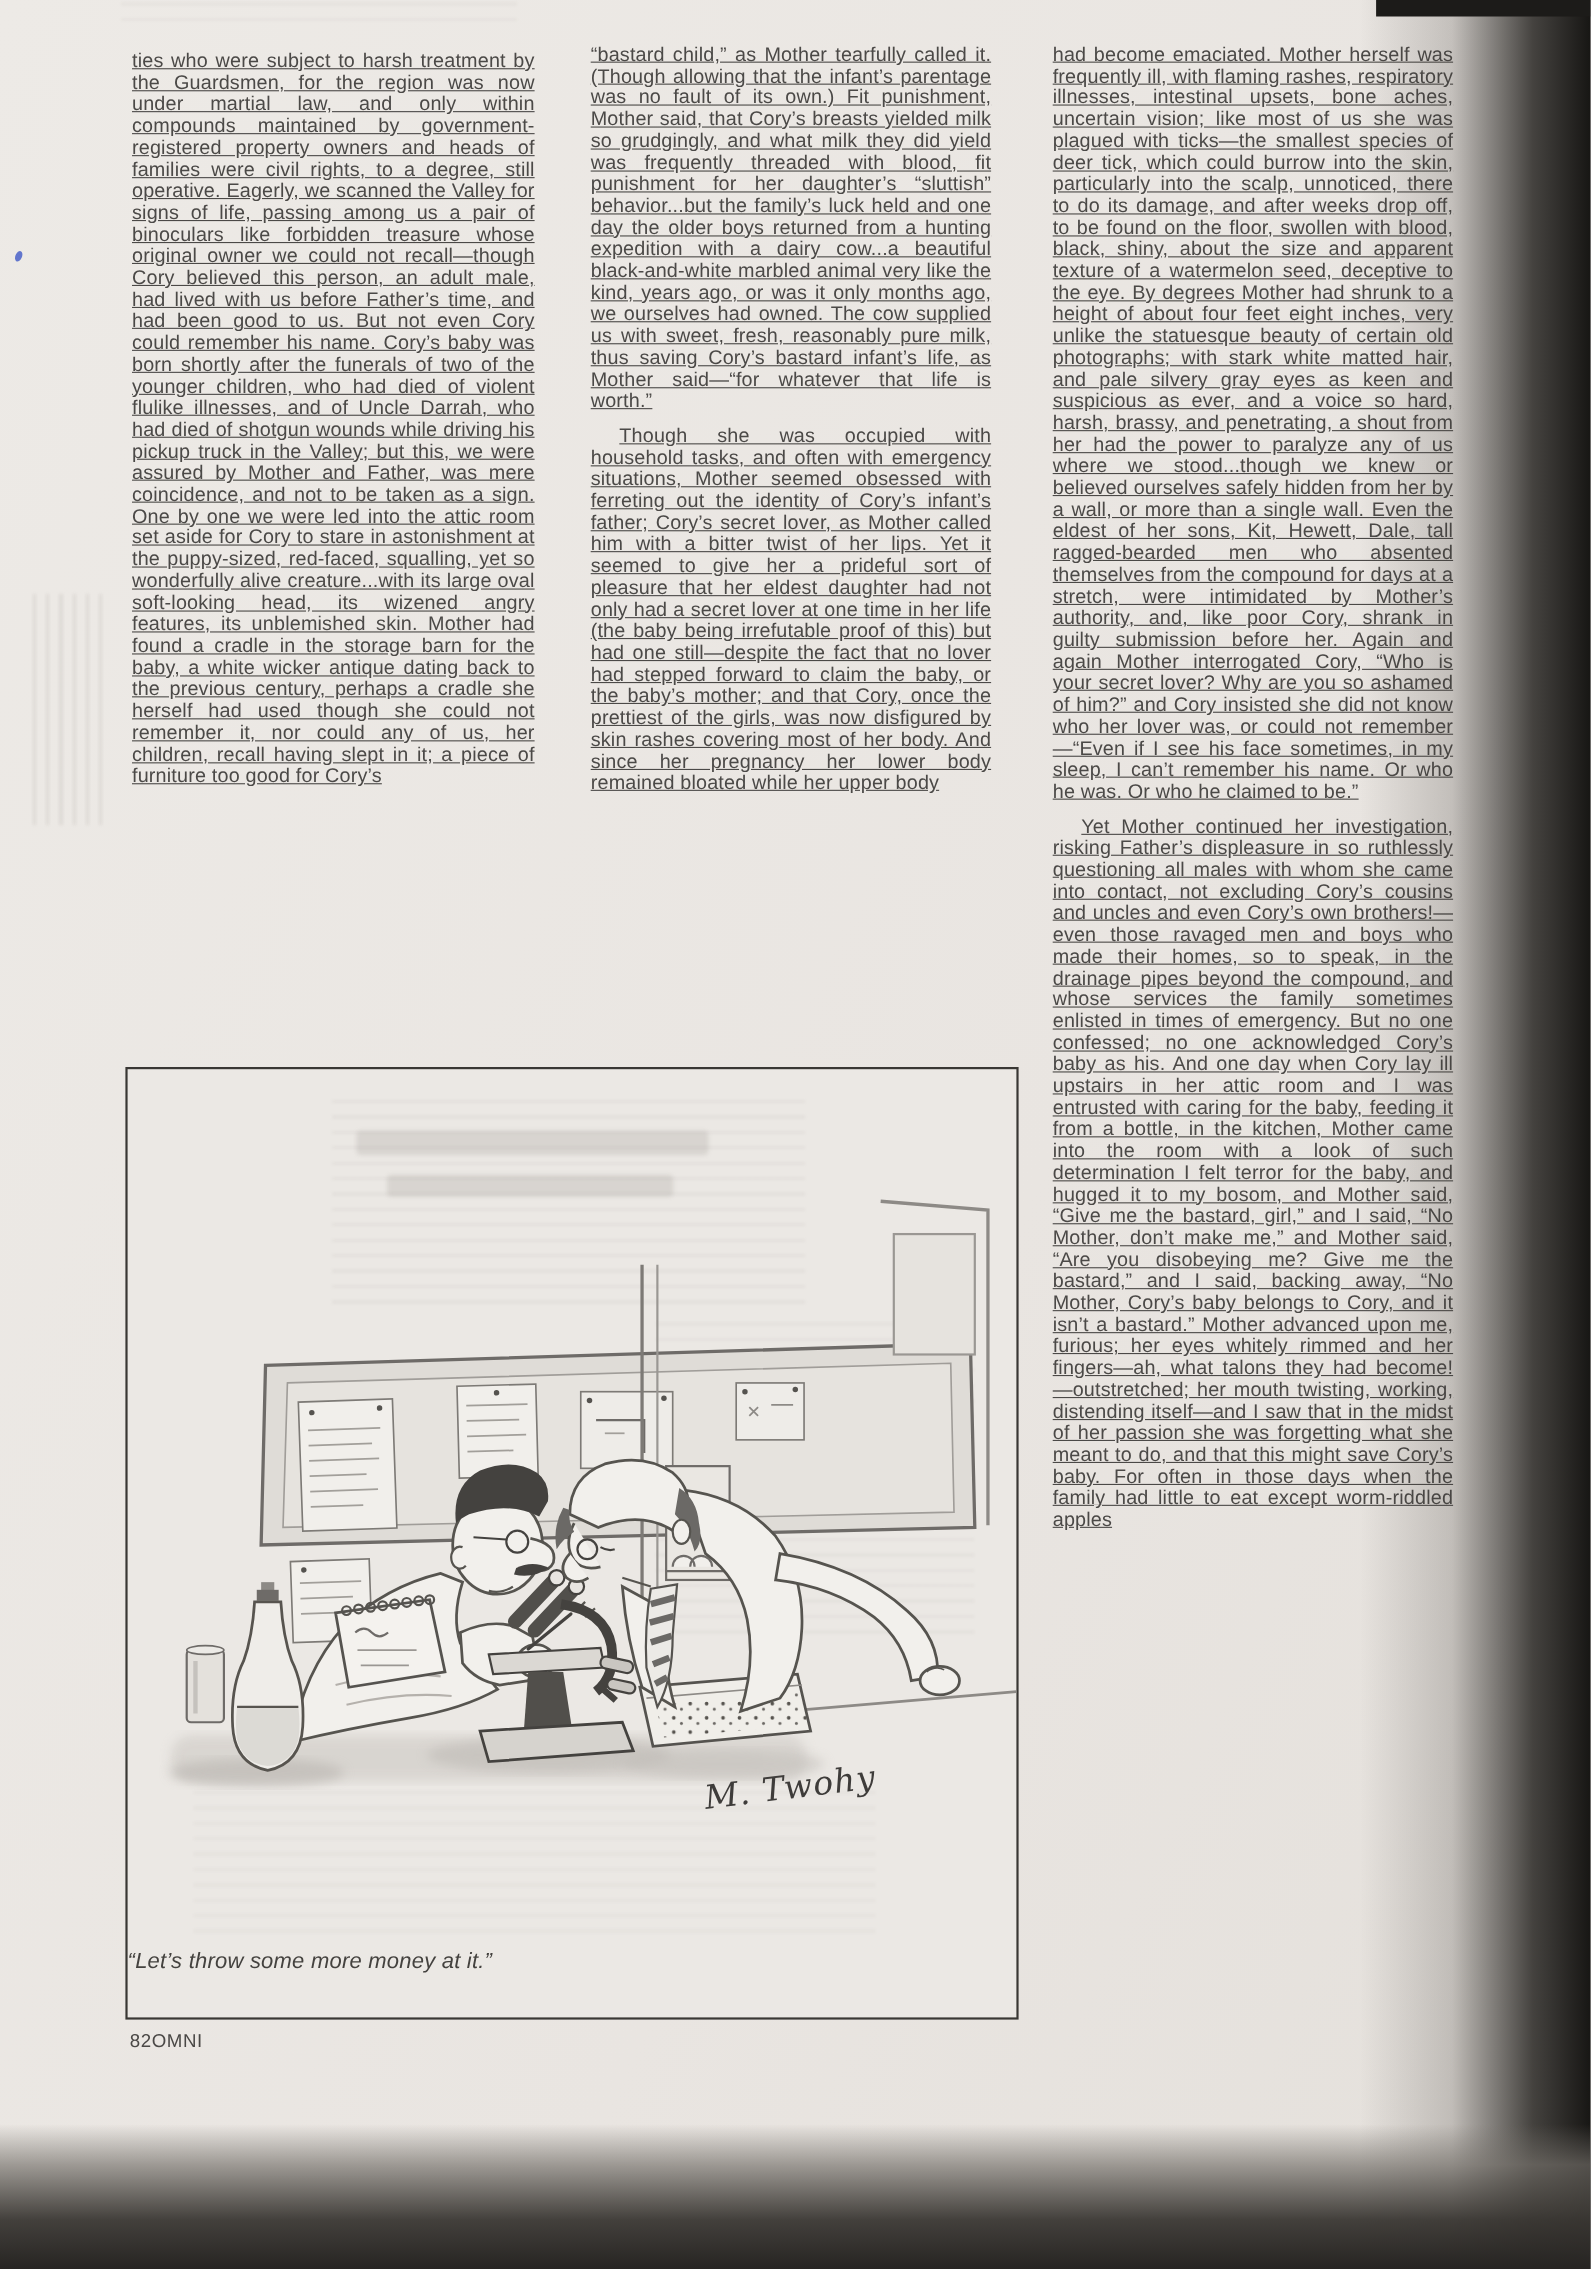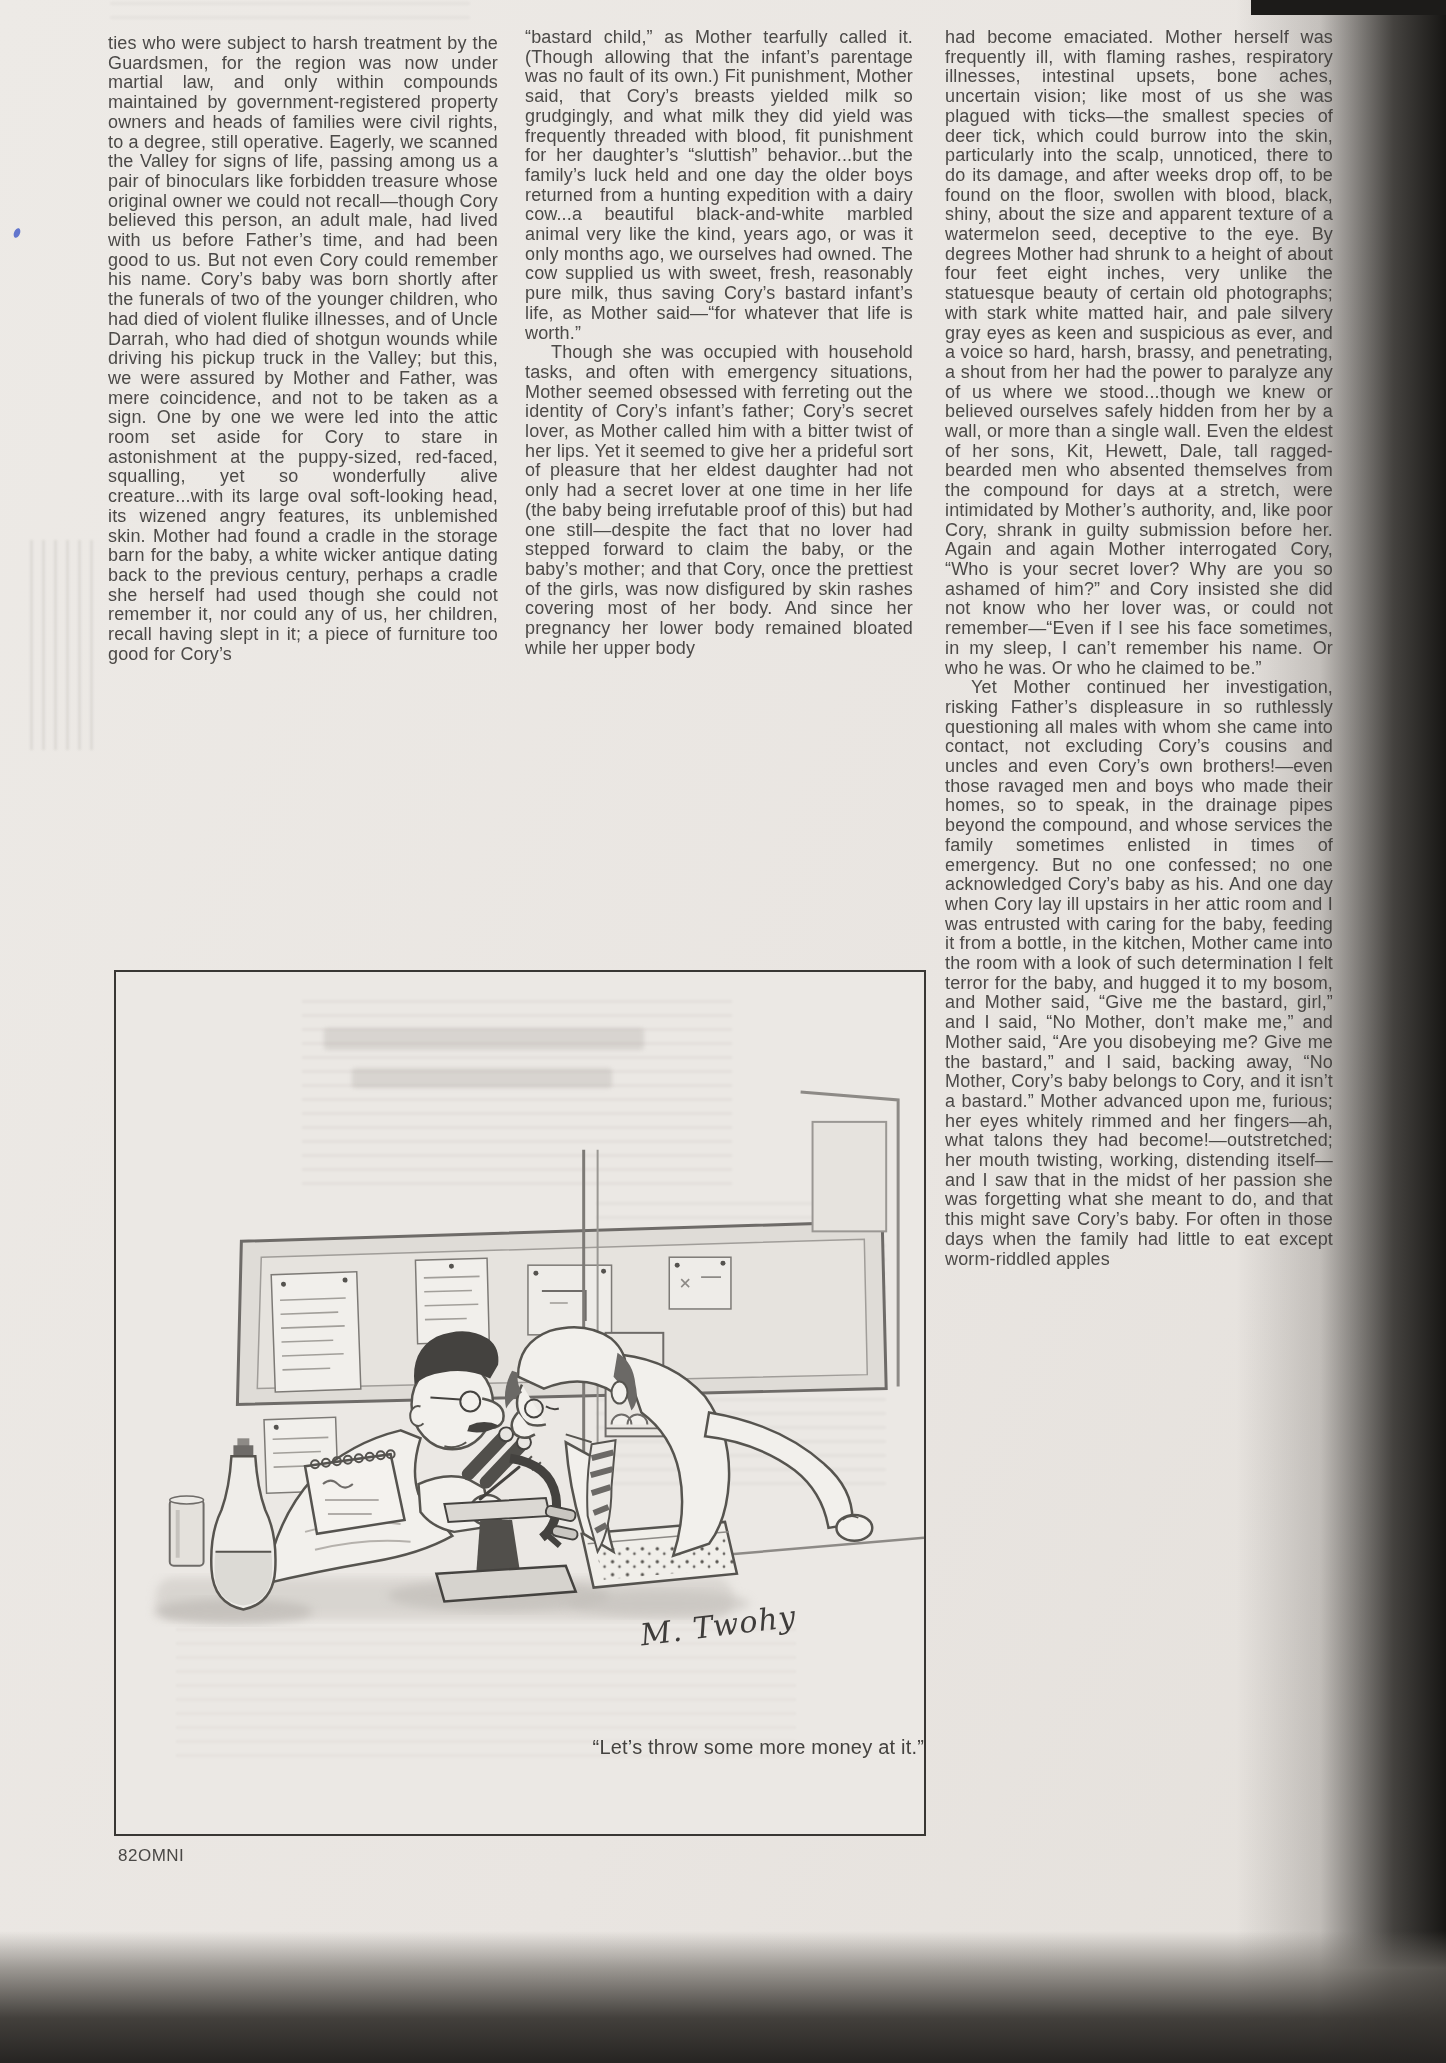--- a/index.html
+++ b/index.html
@@ -6,34 +6,34 @@
   .scan{
     position:relative; width:1446px; height:2063px; overflow:hidden;
     background:linear-gradient(115deg,#edeae6 0%,#e9e5e1 60%,#e4e0db 100%);
     font-family:"Liberation Sans",sans-serif;
   }
   
   .col{
     position:absolute; text-align:justify; color:#4b4947;
     font-size:18px; line-height:19.7px; letter-spacing:.15px; overflow:hidden;
   }
-  .col p{margin:0; padding:0;}
+  .col p{margin:12px; padding:0;text-decoration:underline;}
   .col p.indent{text-indent:26px;}
   .col1{left:108px; top:34px;  width:390px; height:712px;}
   .col2{left:525px; top:28px;  width:388px; height:718px;}
   .col3{left:945px; top:28px;  width:388px; height:1416px;}
   
   .cartoon-box{
     position:absolute; left:114px; top:970px; width:812px; height:866px;
     border:2.5px solid #393734; background:#ebe8e4; box-sizing:border-box;
   }
   .cartoon-svg{position:absolute; left:0; top:0; width:100%; height:100%;}
   .caption{
-    position:absolute; left:0; top:764px; width:100%; text-align:right;
-    font-size:20px; color:#44423f; letter-spacing:.2px;
+    position:absolute; left:0; top:800px; width:100%; text-align:left;
+    font-style:italic; font-size:20px; color:#44423f; letter-spacing:.2px;
   }
   .signature{
     position:absolute; left:524px; top:636px;
     font-family:"DejaVu Serif",serif; font-style:italic; font-size:30px;
     color:#3e3c3a; transform:rotate(-7deg); letter-spacing:1px;
   }
   
   .ghost{
     position:absolute; pointer-events:none;
     background:repeating-linear-gradient(180deg,

